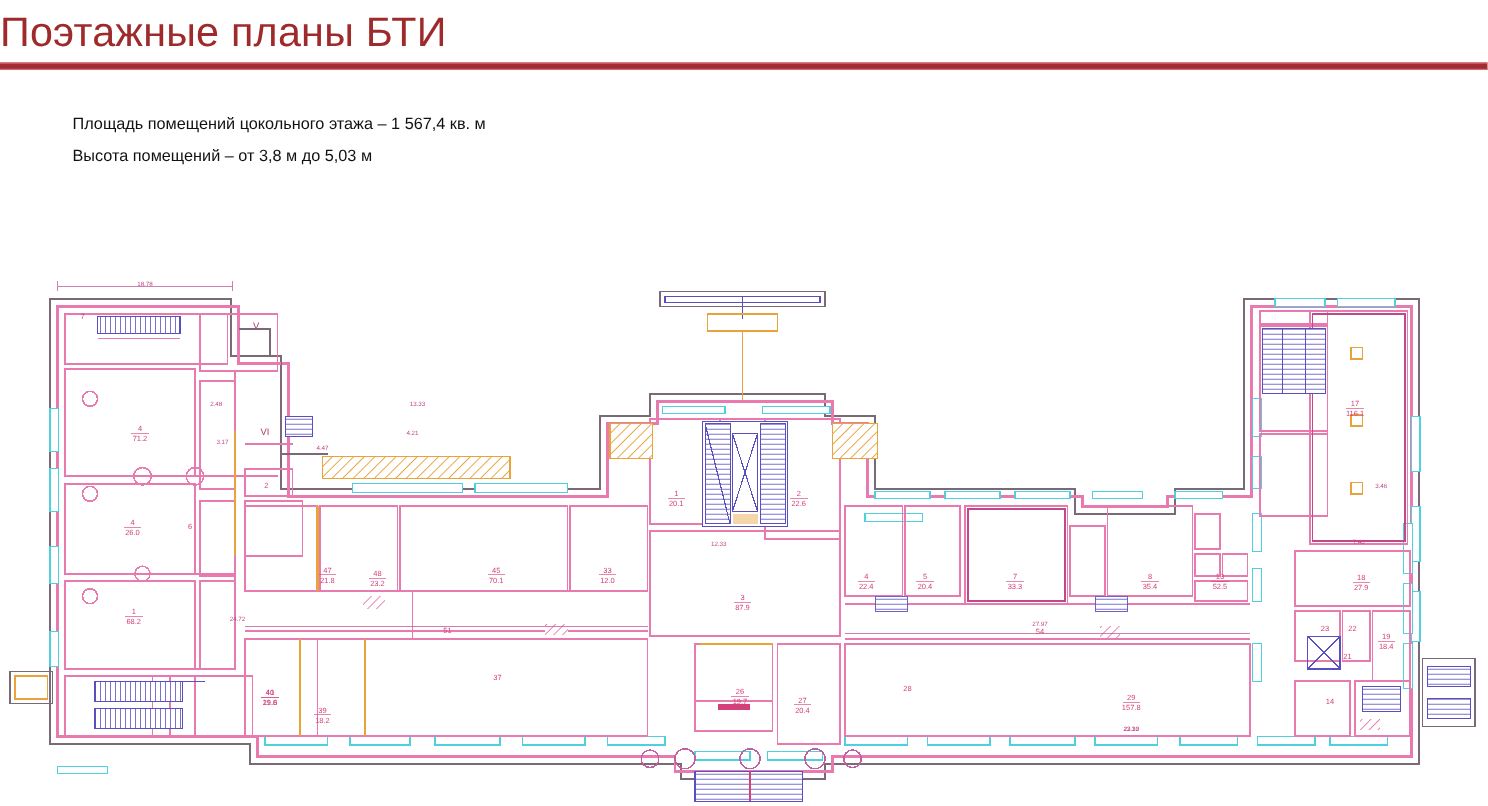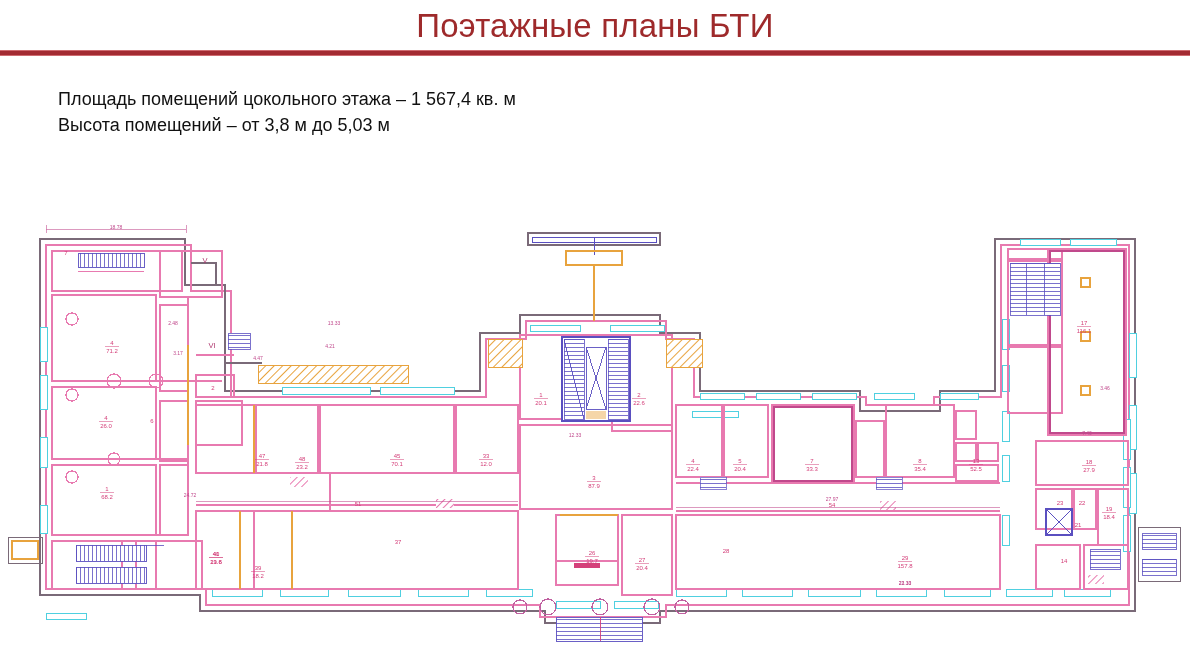--- a/index.html
+++ b/index.html
@@ -5,31 +5,31 @@
   html,body{margin:0;padding:0;}
   body{
     width:1190px;height:645px;background:#ffffff;
     font-family:"Liberation Sans", sans-serif;
     overflow:hidden;position:relative;
   }
   .slide{position:absolute;inset:0;background:#fff;}
 
   
   .title{
-    position:absolute;left:0;top:4px;width:1190px;text-align:center;
+    position:absolute;left:0;top:4px;width:1190px;
     font-size:33px;line-height:44px;color:#9e2a2b;letter-spacing:.2px;
     white-space:nowrap;
   }
   .rule{
     position:absolute;left:0;top:50px;width:1190px;height:4px;
     background:#a32b32;border-top:1px solid #cf6b70;border-bottom:1px solid #cf6b70;
   }
   .subtitle{
     position:absolute;left:58px;top:86px;width:900px;
-    font-size:18px;line-height:26px;color:#111;
+    font-size:13px;line-height:26px;color:#111;
   }
   .subtitle div{white-space:nowrap;}
 
   
   .plan{position:absolute;left:0px;top:215px;width:1190px;height:430px;}
   .plan svg{display:block;}
 </style>
 </head>
 <body>
 

